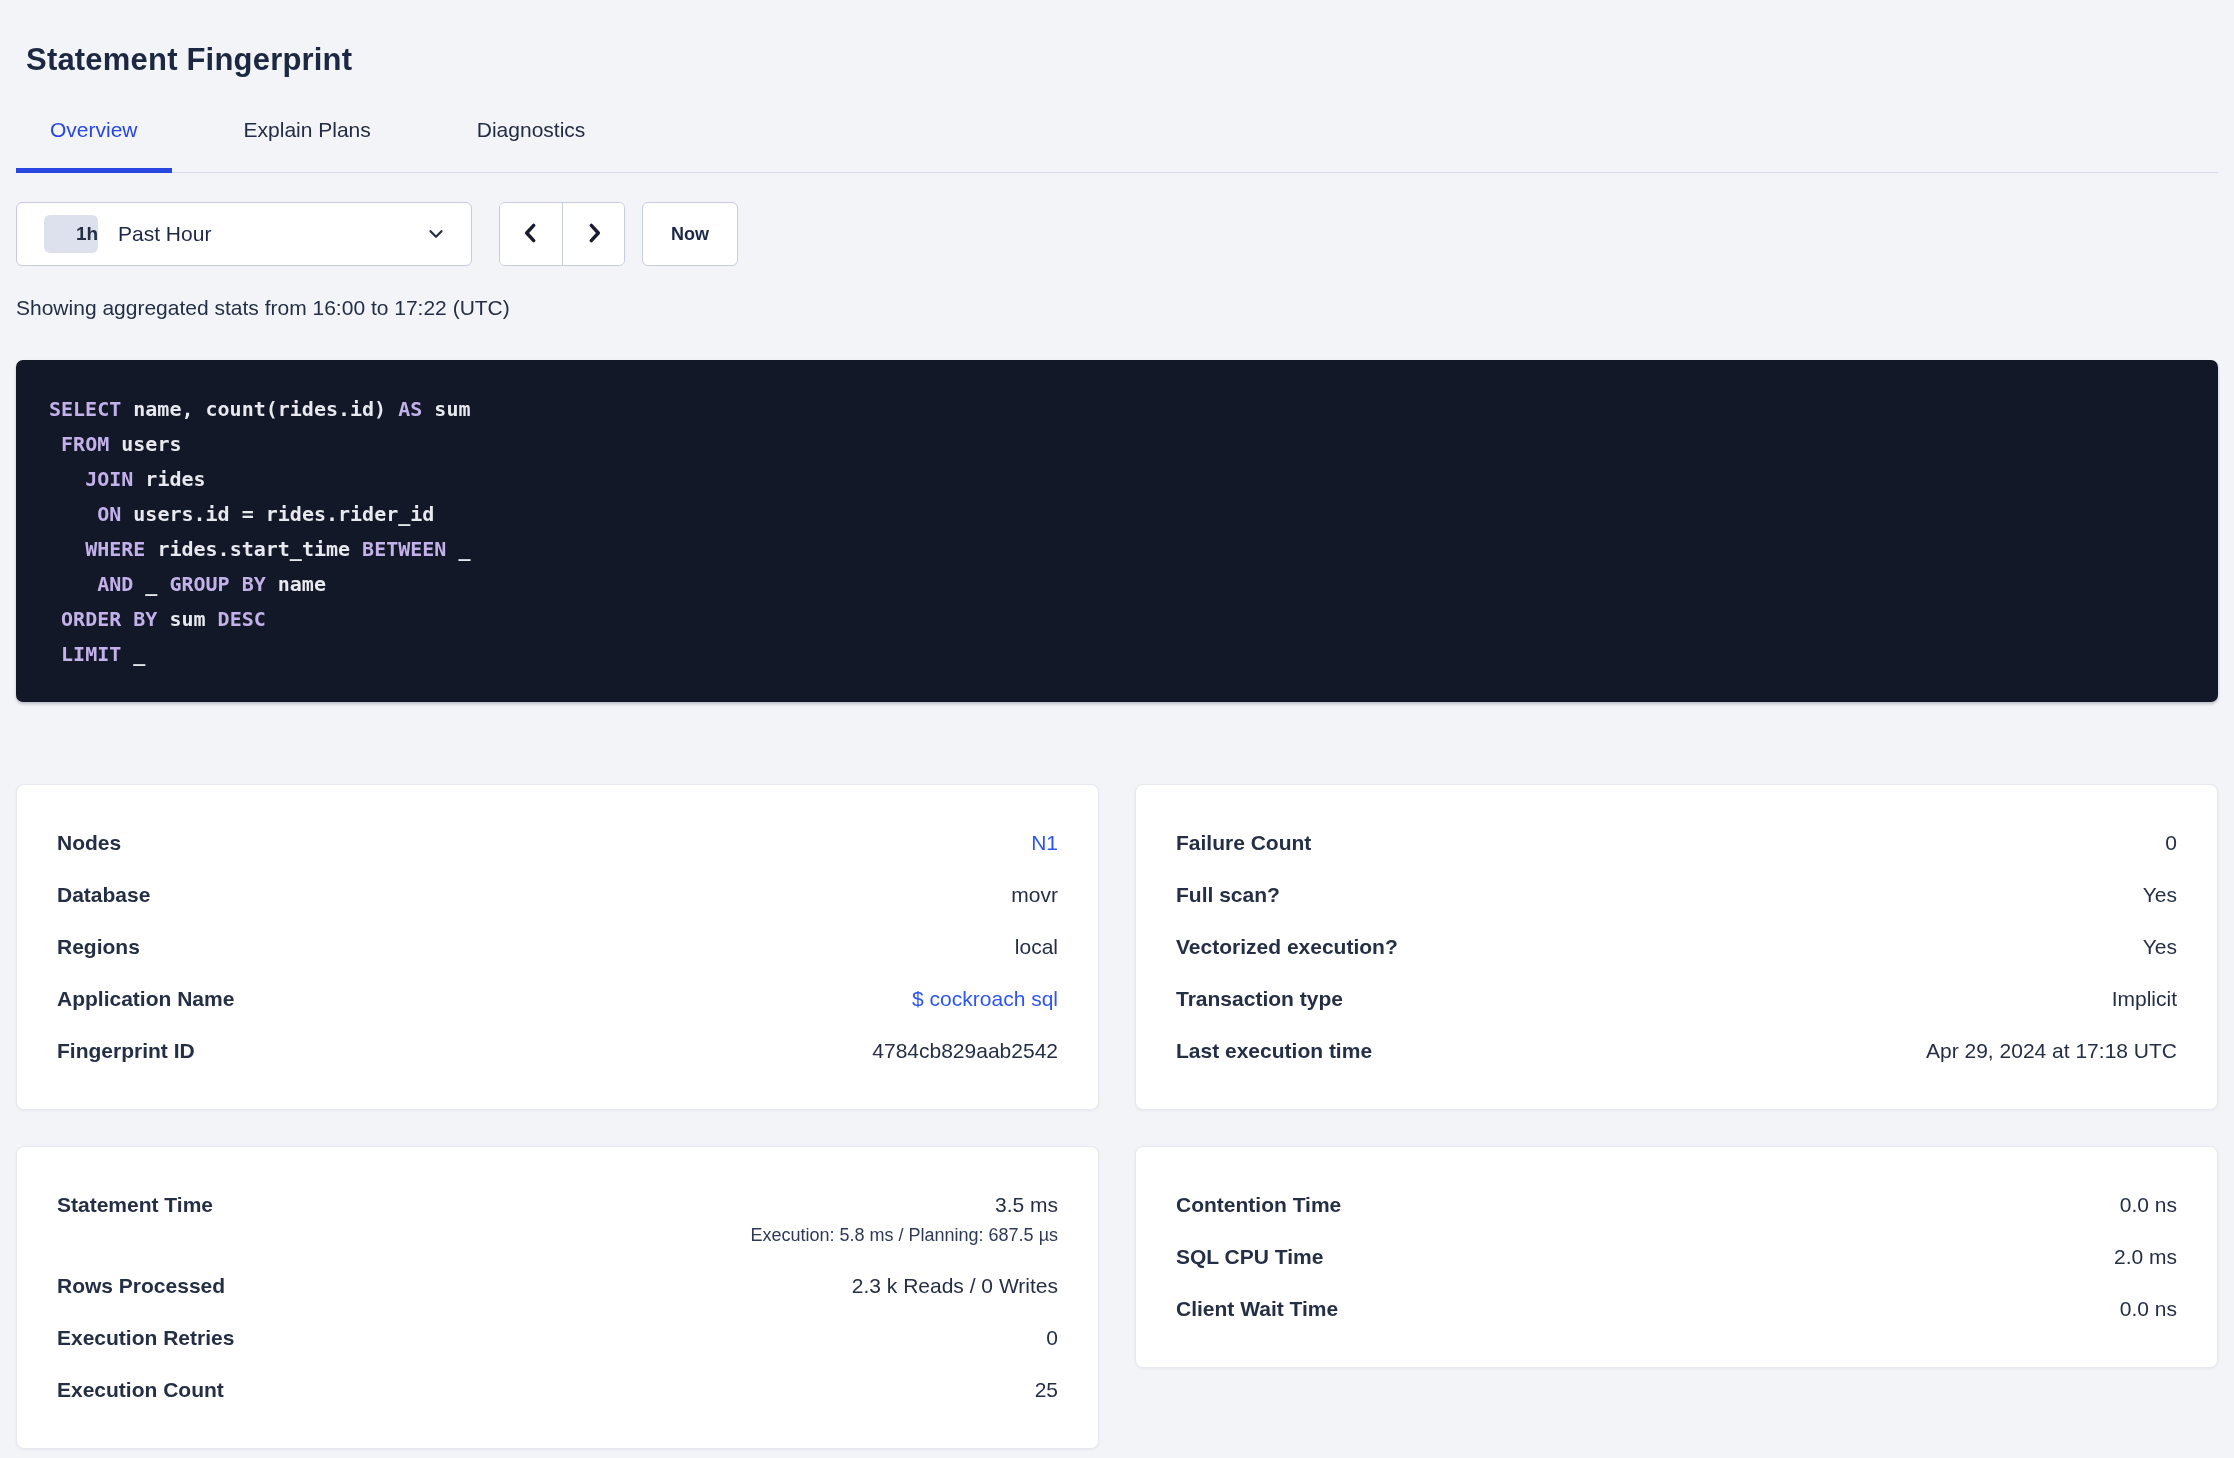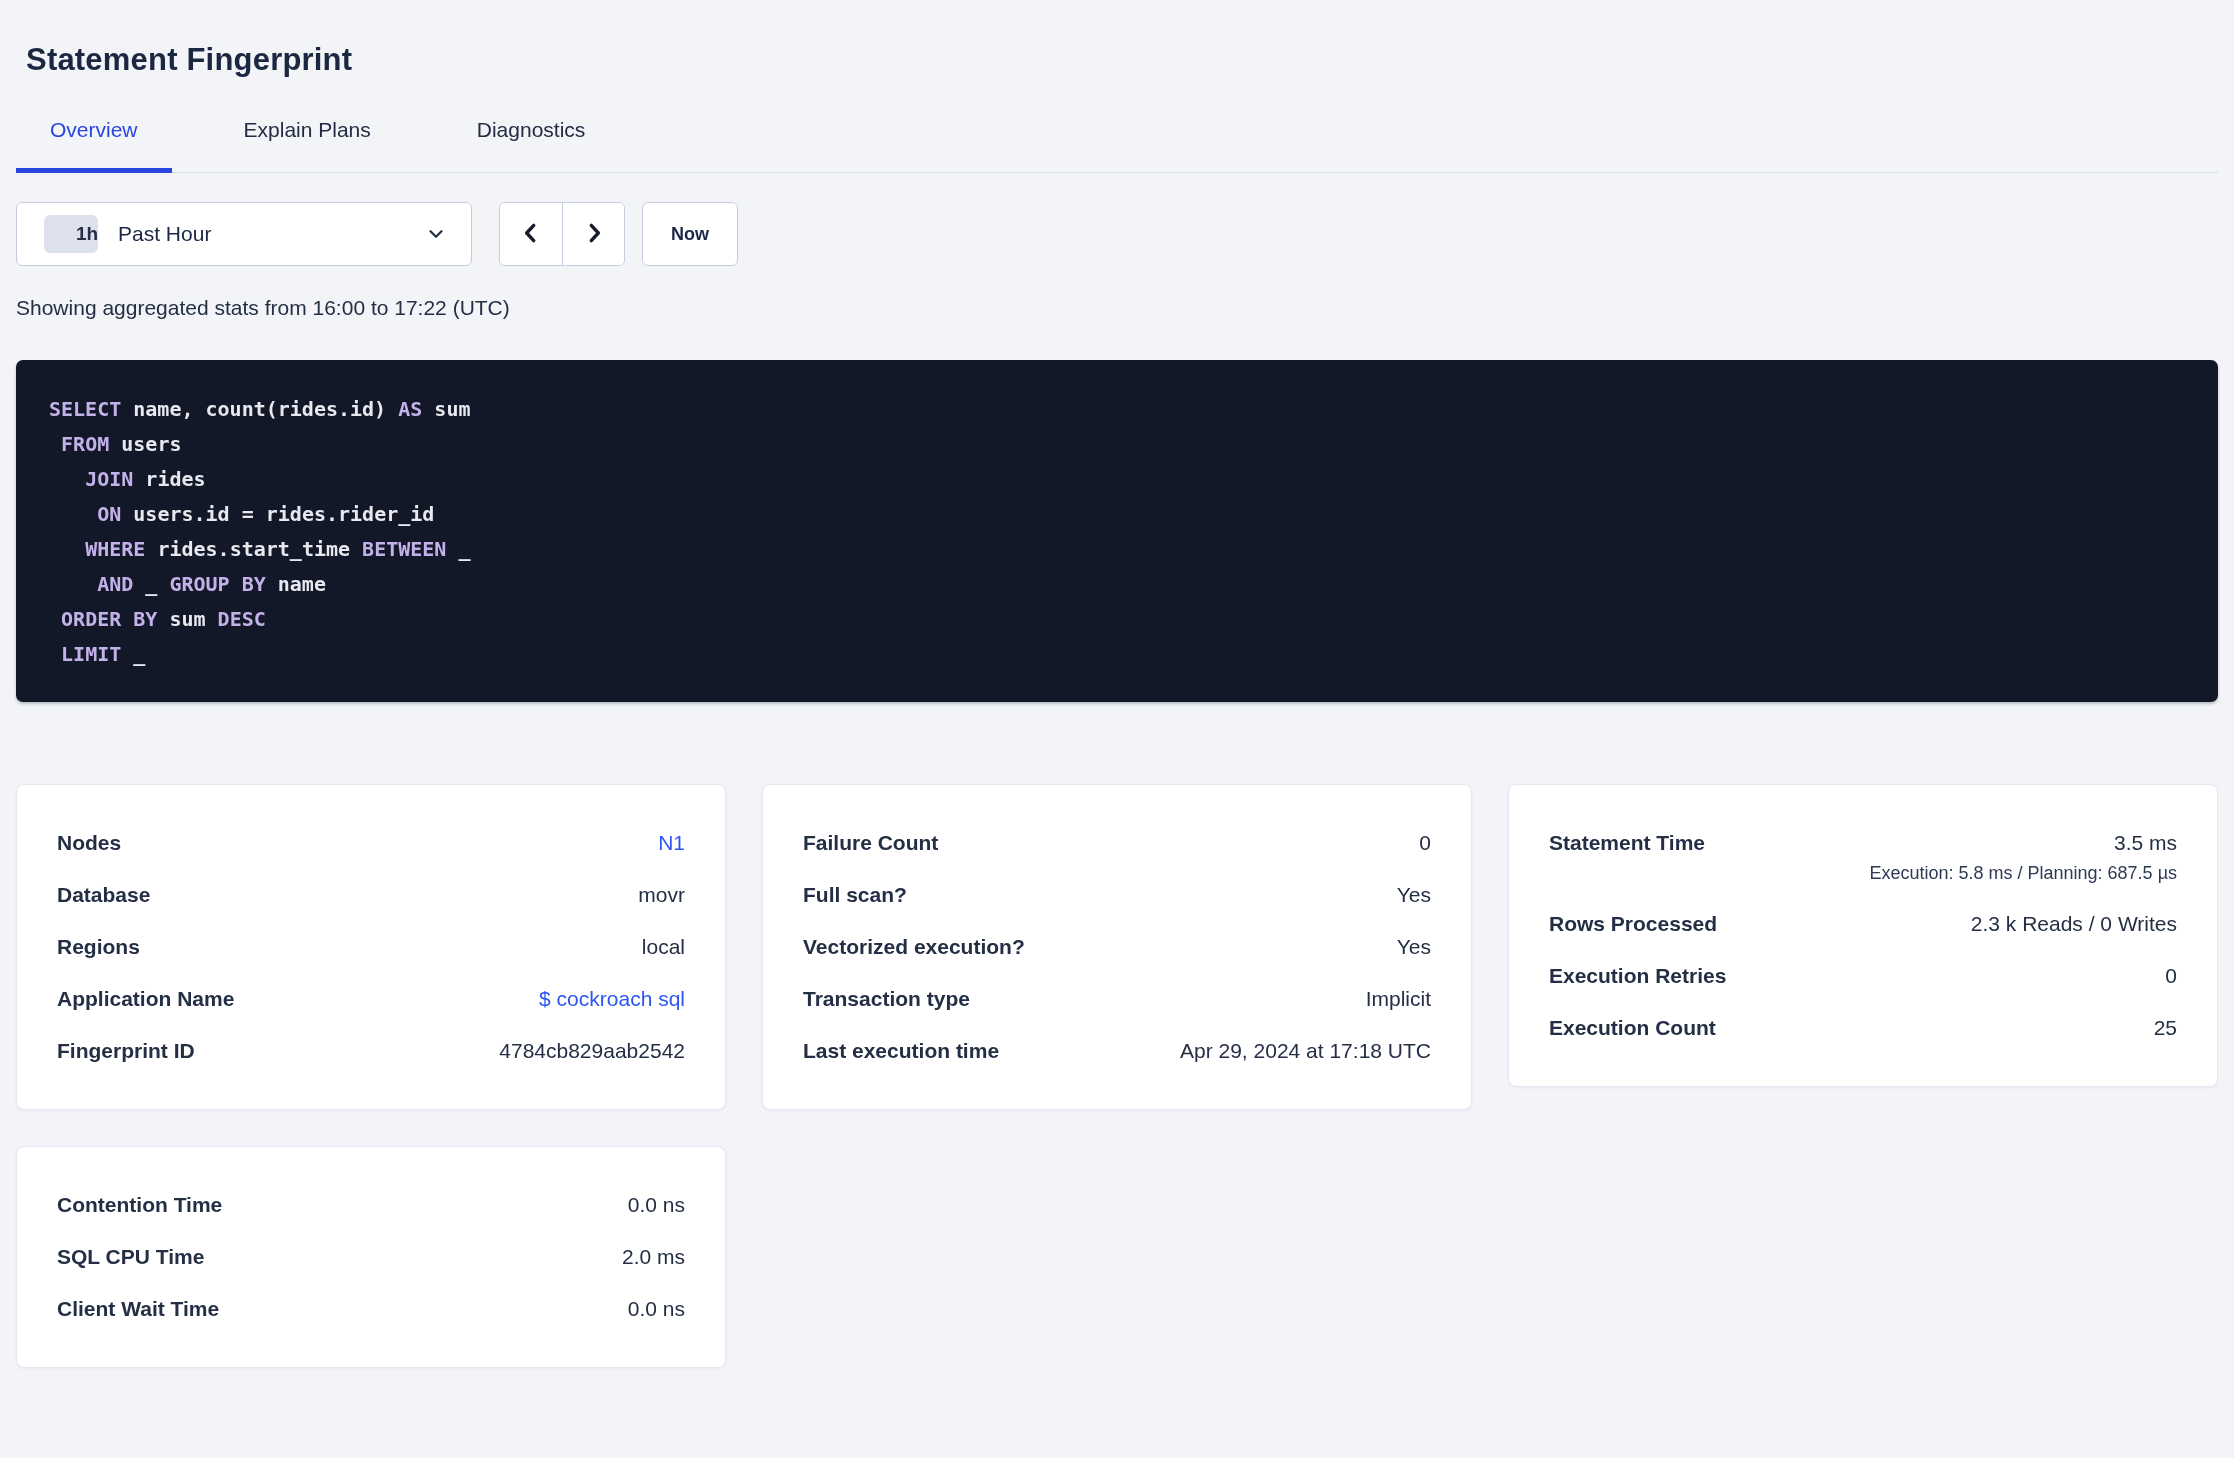--- a/index.html
+++ b/index.html
@@ -102,21 +102,21 @@
     line-height:35px;
     color:#e8e9ef;
     white-space:pre;
     box-shadow:0 2px 3px rgba(20,26,45,.25);
   }
   .sql-box .kw { color:#c3b1ea; }
 
   
   .cards {
     display:grid;
-    grid-template-columns:1fr 1fr 1fr;
+    grid-template-columns:1fr 1fr;
     column-gap:36px;
     row-gap:36px;
     margin-top:82px;
     align-items:start;
   }
   .card {
     background:#fff;
     border:1px solid #e5e8f0;
     border-radius:8px;
     padding:46px 40px;

